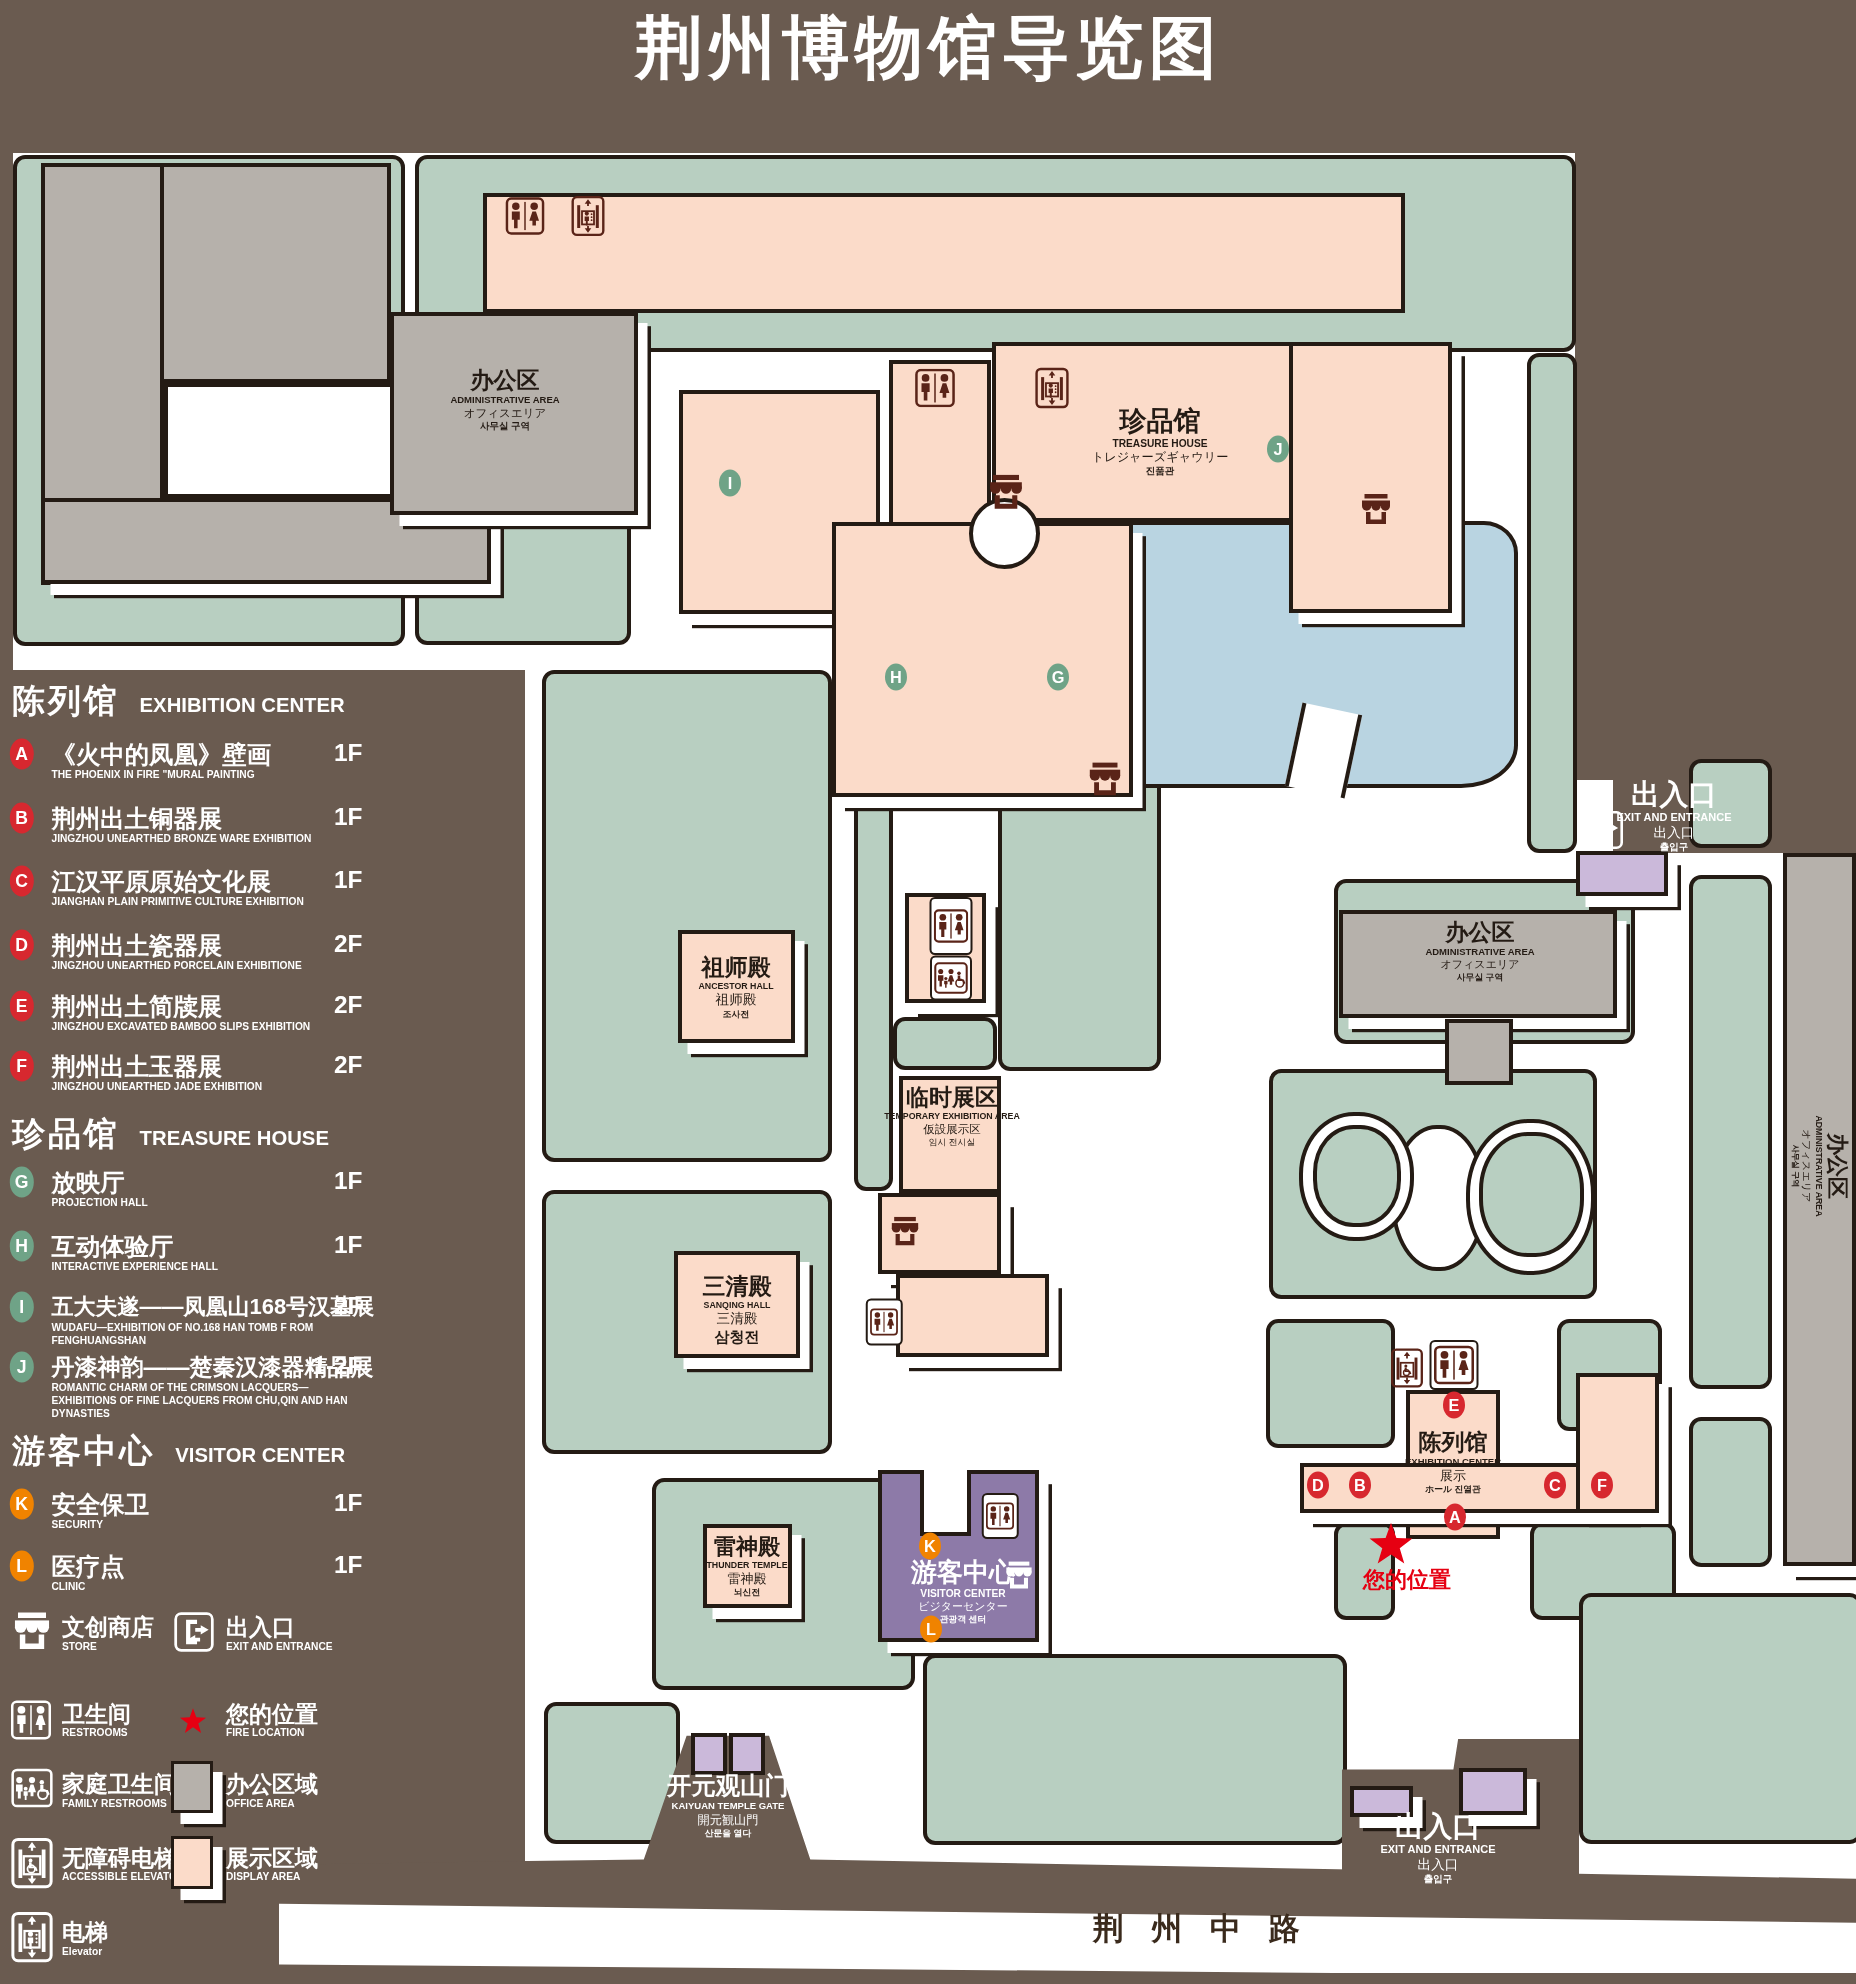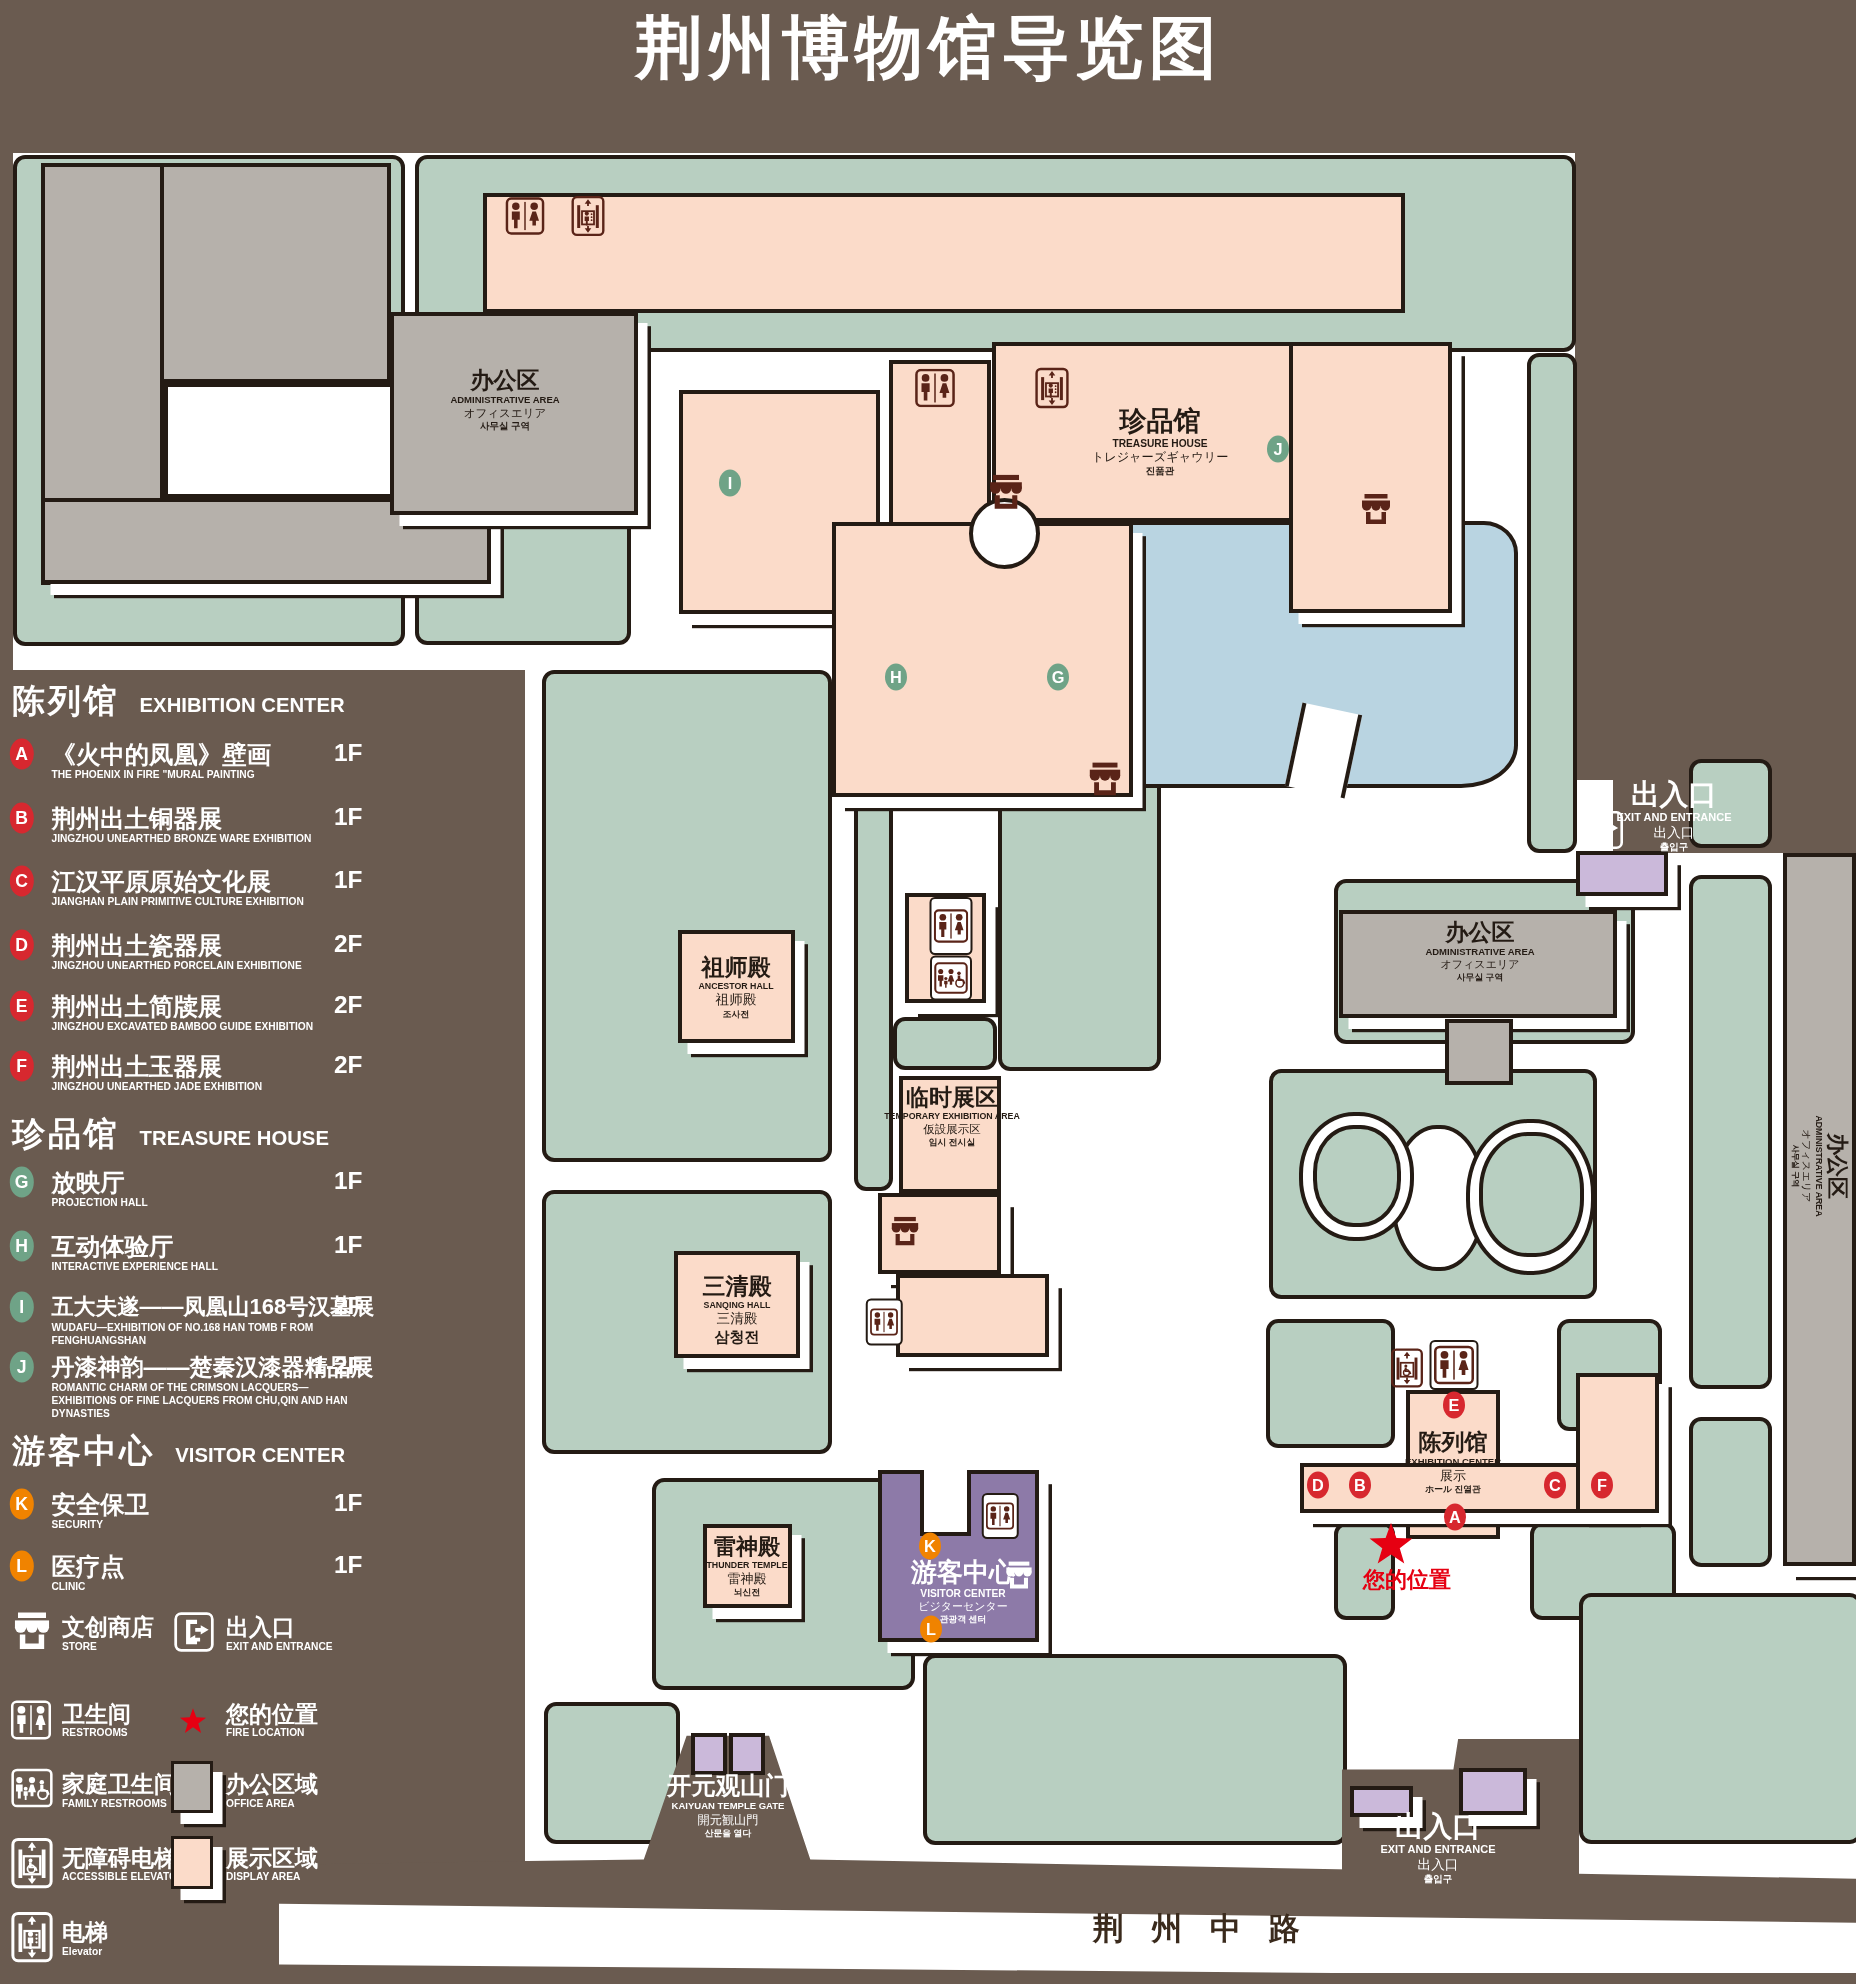--- a/index.html
+++ b/index.html
@@ -198,21 +198,21 @@
       <div class="lbl" style="left: 728px; top: 953px;">
         <div style="font-size: 23px; font-weight: bold;">祖师殿</div>
         <div style="font-size: 8.8px; font-weight: bold;">ANCESTOR HALL</div>
         <div style="font-size: 13.6px;">祖师殿</div>
         <div style="font-size: 8.8px; font-weight: bold;">조사전</div>
       </div>
       <div class="lbl" style="left: 944px; top: 1083px;">
         <div style="font-size: 23px; font-weight: bold;">临时展区</div>
         <div style="font-size: 8.8px; font-weight: bold;">TEMPORARY EXHIBITION AREA</div>
         <div style="font-size: 11.5px;">仮設展示区</div>
-        <div style="font-size: 8.8px; font-weight: bold;">임시 전시실</div>
+        <div style="font-size: 8.8px; font-weight: normal;">임시 전시실</div>
       </div>
       <div class="lbl" style="left: 1472px; top: 918px;">
         <div style="font-size: 23px; font-weight: bold;">办公区</div>
         <div style="font-size: 9.5px; font-weight: bold;">ADMINISTRATIVE AREA</div>
         <div style="font-size: 11px;">オフィスエリア</div>
         <div style="font-size: 8.8px; font-weight: bold;">사무실 구역</div>
       </div>
       <div class="lbl" style="left: 729px; top: 1272px;">
         <div style="font-size: 23px; font-weight: bold;">三清殿</div>
         <div style="font-size: 8.8px; font-weight: bold;">SANQING HALL</div>
@@ -387,21 +387,21 @@
       </div>
       <div class="lg-item" style="left: 9.5px; top: 930px;">
         <div class="bdg" style="width: 24.4px; height: 31px; font-size: 17.6px; left: 12.2px; top: 15px; background: rgb(215, 40, 47);">D</div>
         <div class="zh">荆州出土瓷器展</div>
         <div class="en">JINGZHOU UNEARTHED PORCELAIN EXHIBITIONE</div>
         <div class="fl">2F</div>
       </div>
       <div class="lg-item" style="left: 9.5px; top: 991px;">
         <div class="bdg" style="width: 24.4px; height: 31px; font-size: 17.6px; left: 12.2px; top: 15px; background: rgb(215, 40, 47);">E</div>
         <div class="zh">荆州出土简牍展</div>
-        <div class="en">JINGZHOU EXCAVATED BAMBOO GUIDE EXHIBITION</div>
+        <div class="en">JINGZHOU EXCAVATED BAMBOO SLIPS EXHIBITION</div>
         <div class="fl">2F</div>
       </div>
       <div class="lg-item" style="left: 9.5px; top: 1051px;">
         <div class="bdg" style="width: 24.4px; height: 31px; font-size: 17.6px; left: 12.2px; top: 15px; background: rgb(215, 40, 47);">F</div>
         <div class="zh">荆州出土玉器展</div>
         <div class="en">JINGZHOU UNEARTHED JADE EXHIBITION</div>
         <div class="fl">2F</div>
       </div>
       <div class="lg-head" style="left: 12.2px; top: 1112px;"><span class="zh">珍品馆</span><span class="en">TREASURE HOUSE</span></div>
       <div class="lg-item" style="left: 9.5px; top: 1167px;">

